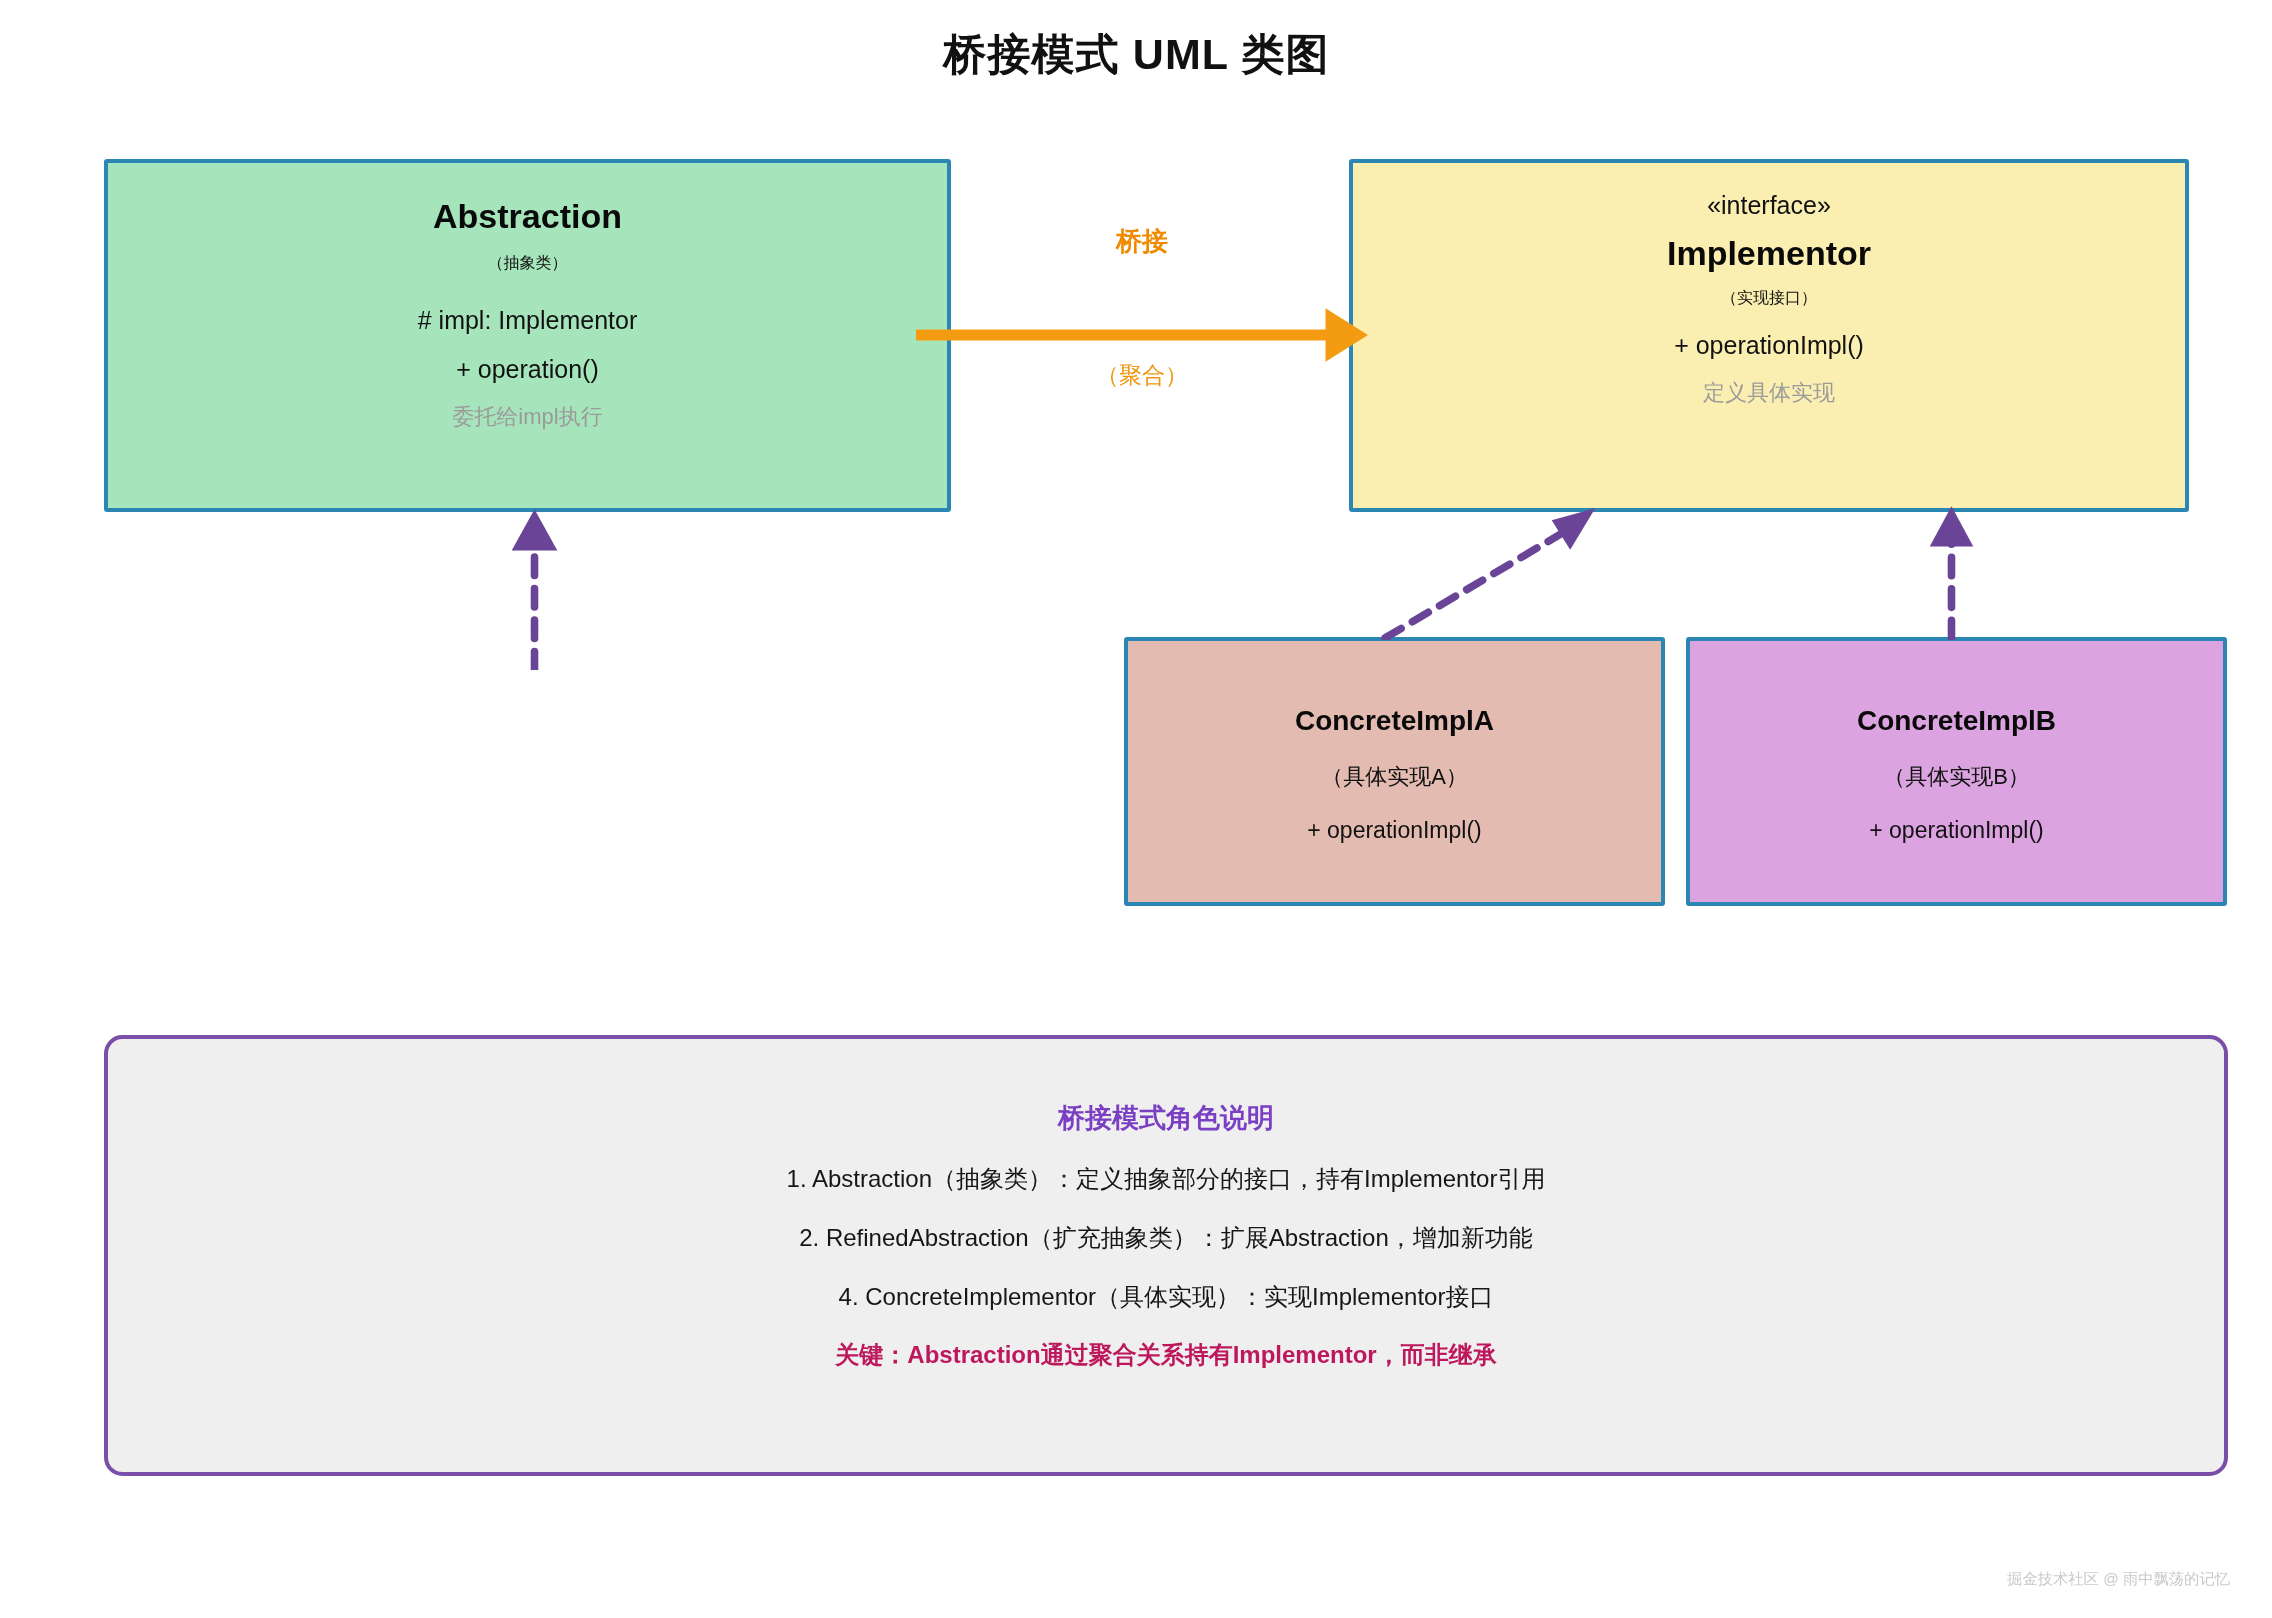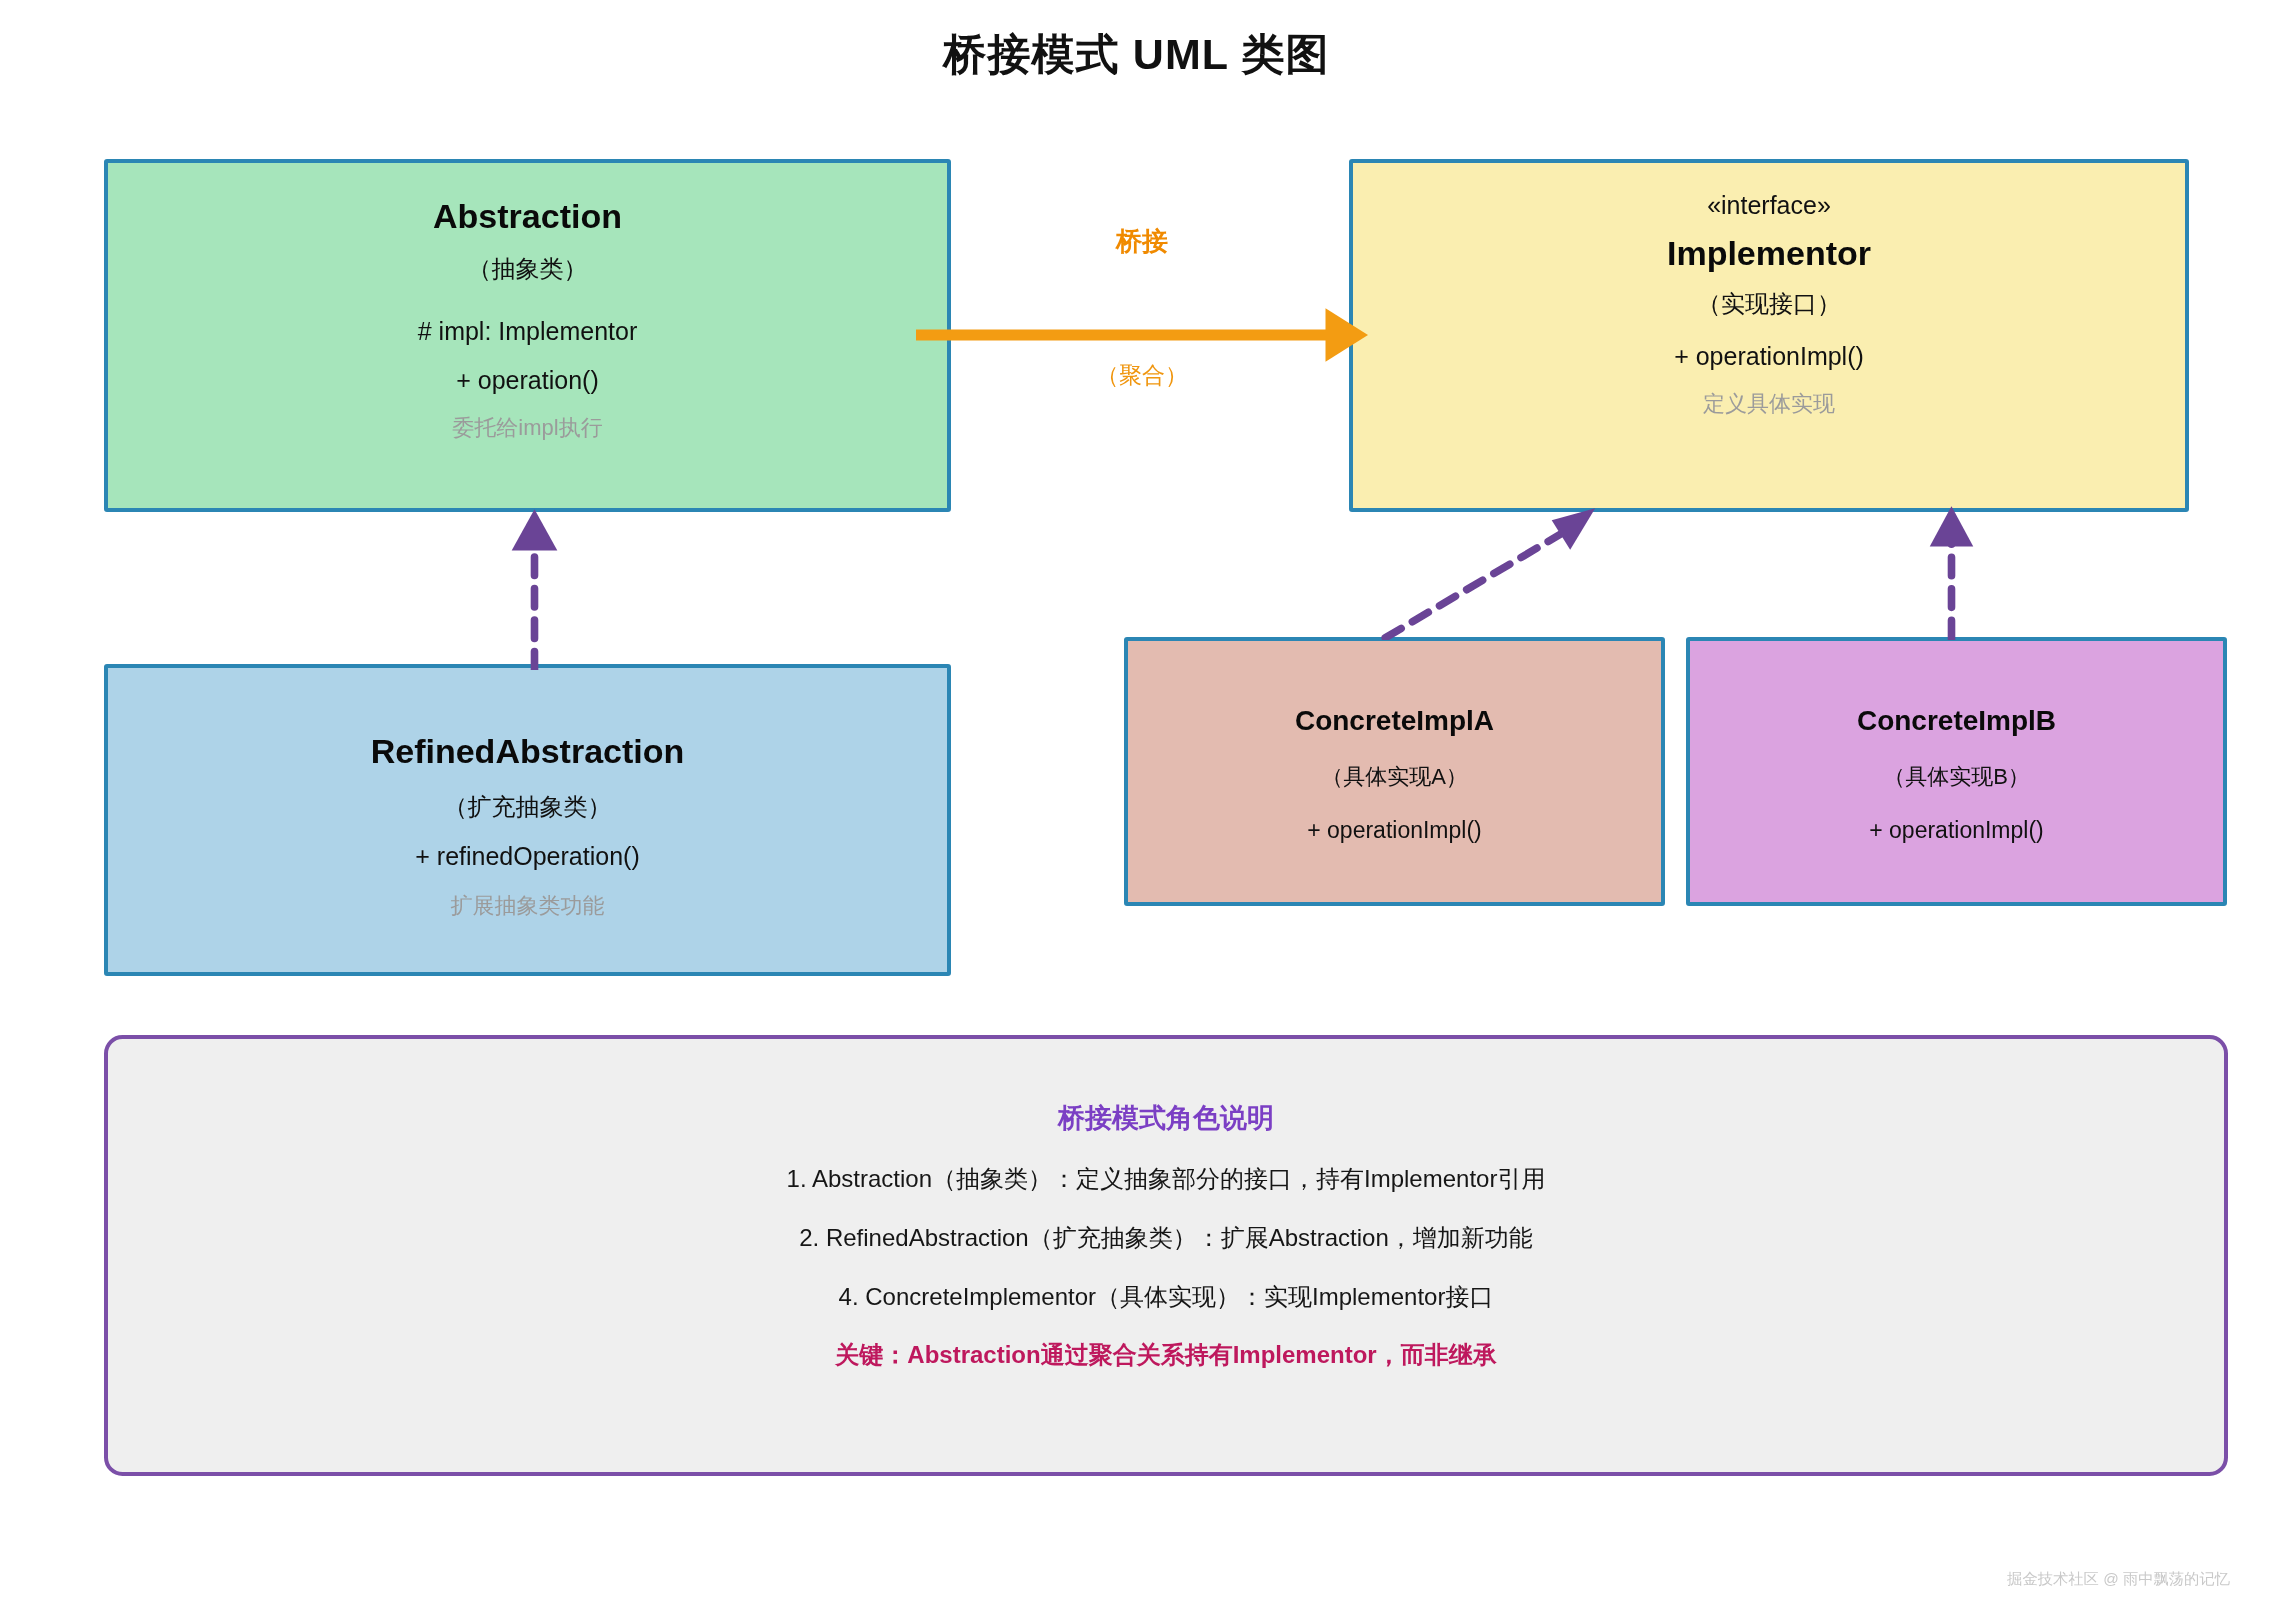--- a/index.html
+++ b/index.html
@@ -44,21 +44,21 @@
     font-size: 25px;
     color: #111;
     font-weight: normal;
   }
   .uml-title {
     font-size: 34px;
     font-weight: bold;
     color: #0a0a0a;
   }
   .uml-subtitle {
-    font-size: 24px;
+    font-size: 16px;
     color: #111;
   }
   .uml-member {
     font-size: 25px;
     color: #111;
   }
   .uml-note {
     font-size: 22px;
     color: #9b9b9b;
   }
@@ -154,26 +154,20 @@
   </div>
 
   <div class="uml-box" id="box-implementor">
     <div class="uml-stereotype" style="margin-top:28px;">«interface»</div>
     <div class="uml-title" style="margin-top:14px;">Implementor</div>
     <div class="uml-subtitle" style="margin-top:15.3px;">（实现接口）</div>
     <div class="uml-member" style="margin-top:22px;">+ operationImpl()</div>
     <div class="uml-note" style="margin-top:17.4px;">定义具体实现</div>
   </div>
 
-  <div class="uml-box" id="box-refined">
-    <div class="uml-title" style="margin-top:64px;">RefinedAbstraction</div>
-    <div class="uml-subtitle" style="margin-top:19.6px;">（扩充抽象类）</div>
-    <div class="uml-member" style="margin-top:19.6px;">+ refinedOperation()</div>
-    <div class="uml-note" style="margin-top:19.6px;">扩展抽象类功能</div>
-  </div>
 
   <div class="uml-box" id="box-impl-a">
     <div class="uml-title" style="margin-top:64px; font-size:28px;">ConcreteImplA</div>
     <div class="uml-subtitle" style="margin-top:25px; font-size:22px;">（具体实现A）</div>
     <div class="uml-member" style="margin-top:25px; font-size:23px;">+ operationImpl()</div>
   </div>
 
   <div class="uml-box" id="box-impl-b">
     <div class="uml-title" style="margin-top:64px; font-size:28px;">ConcreteImplB</div>
     <div class="uml-subtitle" style="margin-top:25px; font-size:22px;">（具体实现B）</div>

